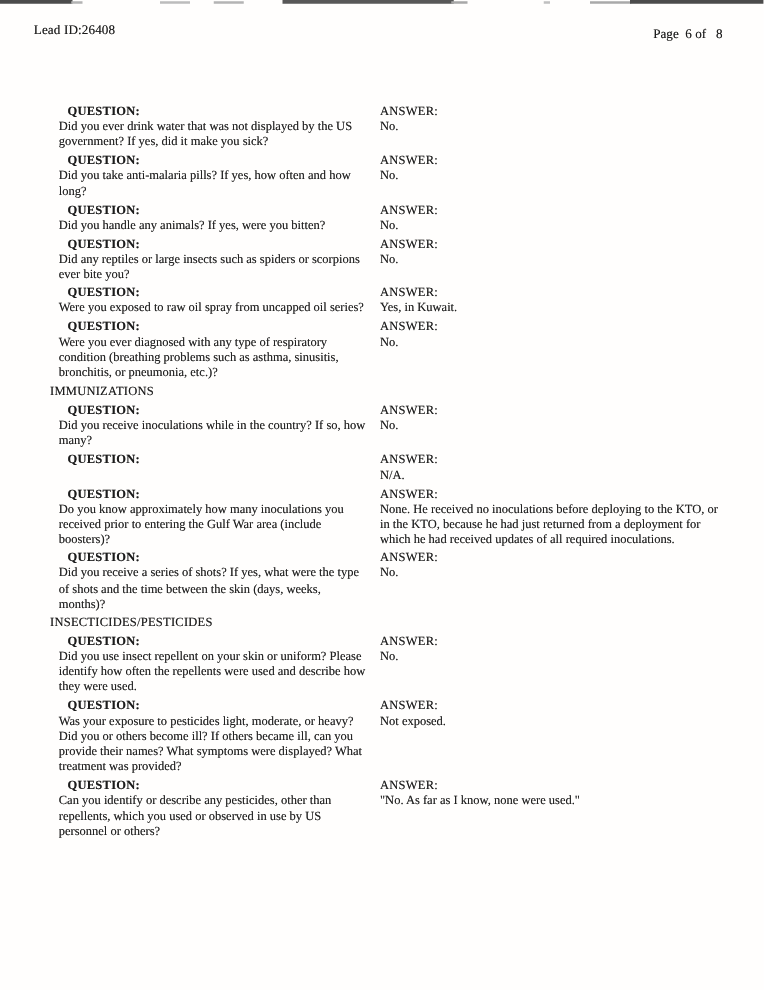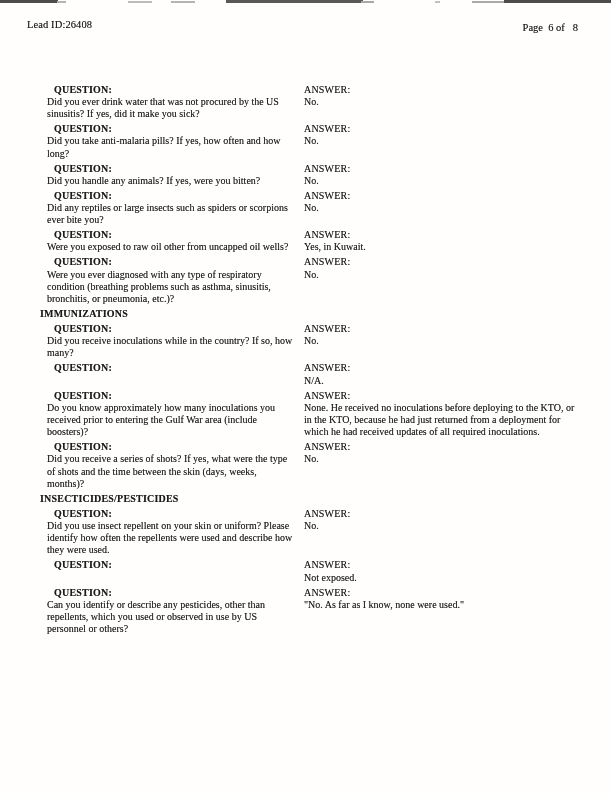--- a/index.html
+++ b/index.html
@@ -48,21 +48,21 @@
   .main {
     position: absolute;
     top: 81px;
     left: 0;
     right: 0;
     font-size: 10px;
     line-height: 12.2px;
   }
   .section-title {
     margin: 2.8px 0 0 40px;
-    font-weight: bold;
+    font-weight: normal;
     letter-spacing: 0.2px;
   }
   .qa {
     display: flex;
     margin-top: 2.8px;
     align-items: flex-start;
   }
   .qcol {
     margin-left: 47px;
     width: 246px;
@@ -100,21 +100,21 @@
   <div class="scanline s8"></div>
 
   <div class="lead-id">Lead ID:26408</div>
   <div class="page-num">Page  6 of   8</div>
 
   <div class="main">
 
     <div class="qa">
       <div class="qcol">
         <div class="qlabel">QUESTION:</div>
-        <div class="qtext">Did you ever drink water that was not procured by the US sinusitis?  If yes, did it make you sick?</div>
+        <div class="qtext">Did you ever drink water that was not displayed by the US government?  If yes, did it make you sick?</div>
       </div>
       <div class="acol">
         <div class="alabel">ANSWER:</div>
         <div class="atext">No.</div>
       </div>
     </div>
 
     <div class="qa">
       <div class="qcol">
         <div class="qlabel">QUESTION:</div>
@@ -144,21 +144,21 @@
       </div>
       <div class="acol">
         <div class="alabel">ANSWER:</div>
         <div class="atext">No.</div>
       </div>
     </div>
 
     <div class="qa">
       <div class="qcol">
         <div class="qlabel">QUESTION:</div>
-        <div class="qtext">Were you exposed to raw oil other from uncapped oil wells?</div>
+        <div class="qtext">Were you exposed to raw oil spray from uncapped oil series?</div>
       </div>
       <div class="acol">
         <div class="alabel">ANSWER:</div>
         <div class="atext">Yes, in Kuwait.</div>
       </div>
     </div>
 
     <div class="qa">
       <div class="qcol">
         <div class="qlabel">QUESTION:</div>
@@ -224,20 +224,21 @@
       </div>
       <div class="acol">
         <div class="alabel">ANSWER:</div>
         <div class="atext">No.</div>
       </div>
     </div>
 
     <div class="qa">
       <div class="qcol">
         <div class="qlabel">QUESTION:</div>
+        <div class="qtext">Was your exposure to pesticides light, moderate, or heavy?  Did you or others become ill?  If others became ill, can you provide their names?  What symptoms were displayed?  What treatment was provided?</div>
       </div>
       <div class="acol">
         <div class="alabel">ANSWER:</div>
         <div class="atext">Not exposed.</div>
       </div>
     </div>
 
     <div class="qa">
       <div class="qcol">
         <div class="qlabel">QUESTION:</div>

